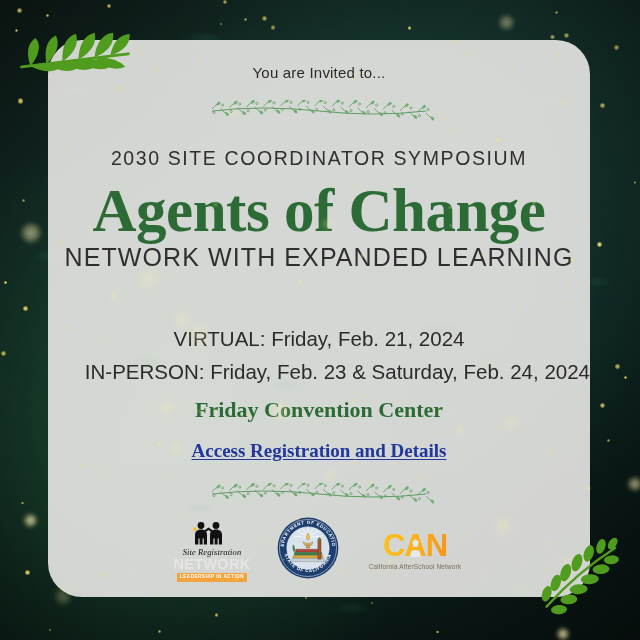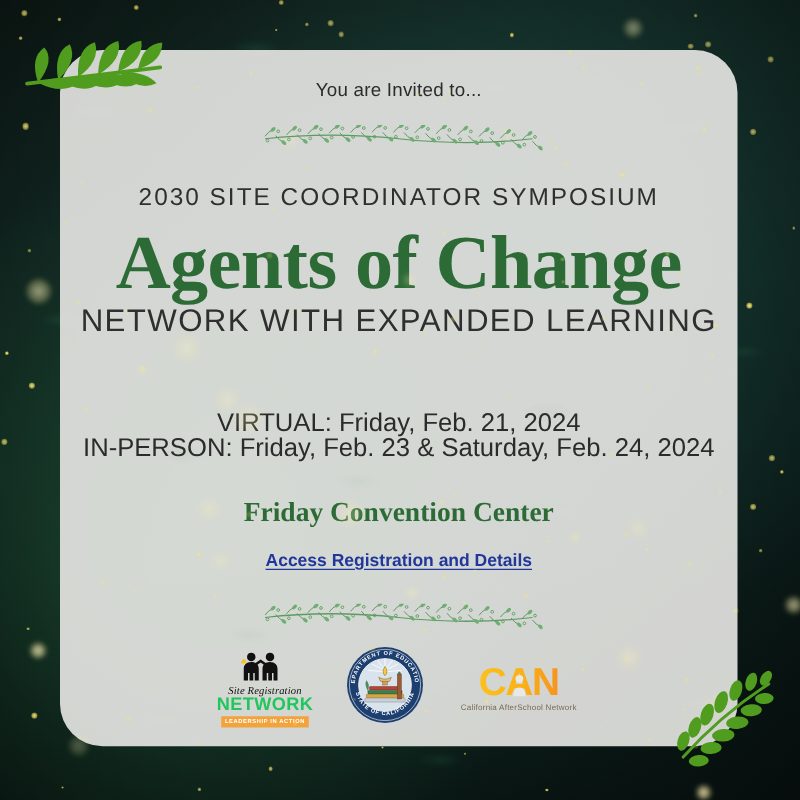--- a/index.html
+++ b/index.html
@@ -155,43 +155,44 @@
     font-size: 25px;
     color: #2d6b36;
   }
   .date-line {
     position: absolute;
     left: 0; right: 0;
     font-size: 20.5px;
     color: #2b2b2b;
   }
   .date-line.l1 { top: 287px; }
-  .date-line.l2 { top: 307px; }
+  .date-line.l2 { top: 320px; text-align: right; }
   .venue {
     position: absolute;
     left: 0; right: 0;
     top: 357px;
     font-family: "Liberation Serif", "DejaVu Serif", serif;
     font-weight: bold;
     font-size: 22px;
     color: #2d6b36;
   }
   .reglink-wrap {
     position: absolute;
     left: 0; right: 0;
     top: 400px;
   }
   .reglink {
     display: inline-block;
-    font-size: 14px;
+    font-size: 19px;
     font-weight: bold;
     color: #21379c;
     text-decoration: underline;
     text-underline-offset: 2px;
     cursor: pointer;
+    font-family: Liberation Serif, serif;
   }
 
   
   .logos {
     position: absolute;
     left: 0; right: 0;
     top: 478px;
     height: 64px;
     display: flex;
     align-items: center;
@@ -208,21 +209,21 @@
     font-size: 8.5px;
     color: #111;
     margin-top: -1px;
     letter-spacing: 0.1px;
   }
   .scn .scn-word {
     font-family: "Liberation Sans", sans-serif;
     font-weight: bold;
     font-size: 14.5px;
     letter-spacing: 0.3px;
-    color: #22c55e;
+    color: #e5e5e5;
     line-height: 1;
   }
   .scn .scn-bar {
     margin: 1.5px auto 0;
     width: 70px;
     background: #f2a33c;
     color: #ffffff;
     font-size: 4.6px;
     font-weight: bold;
     letter-spacing: 0.5px;

